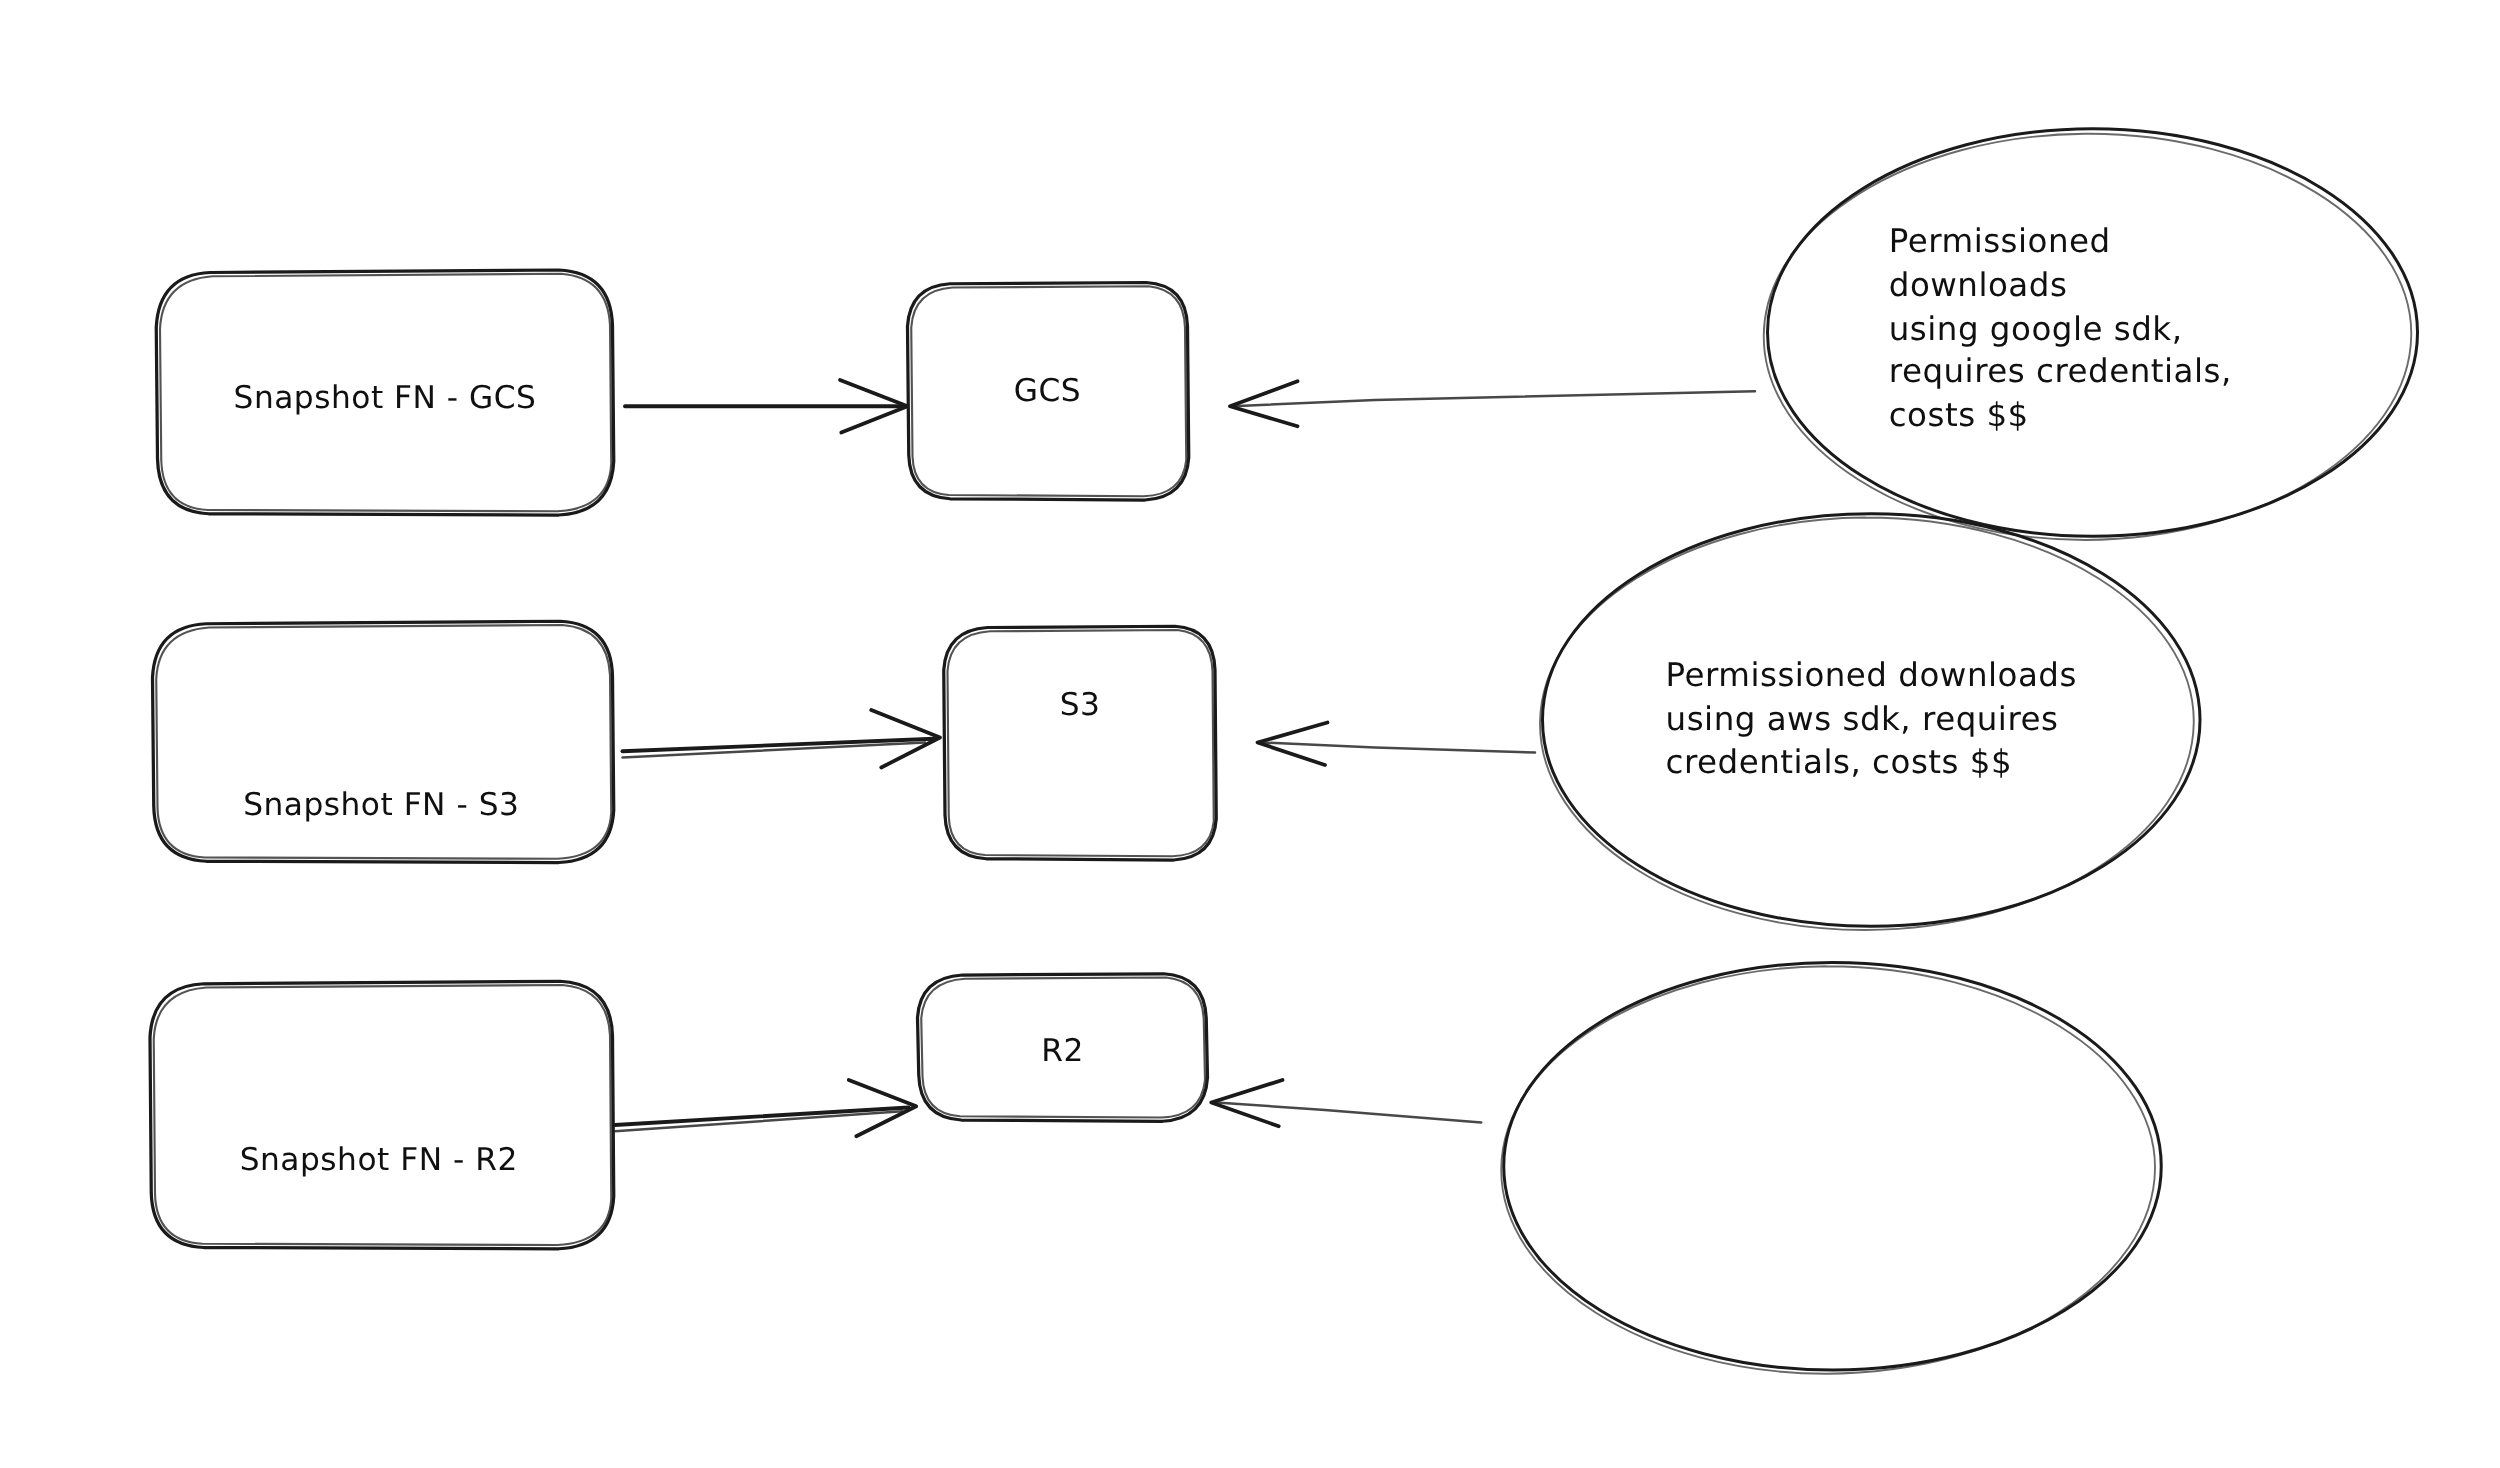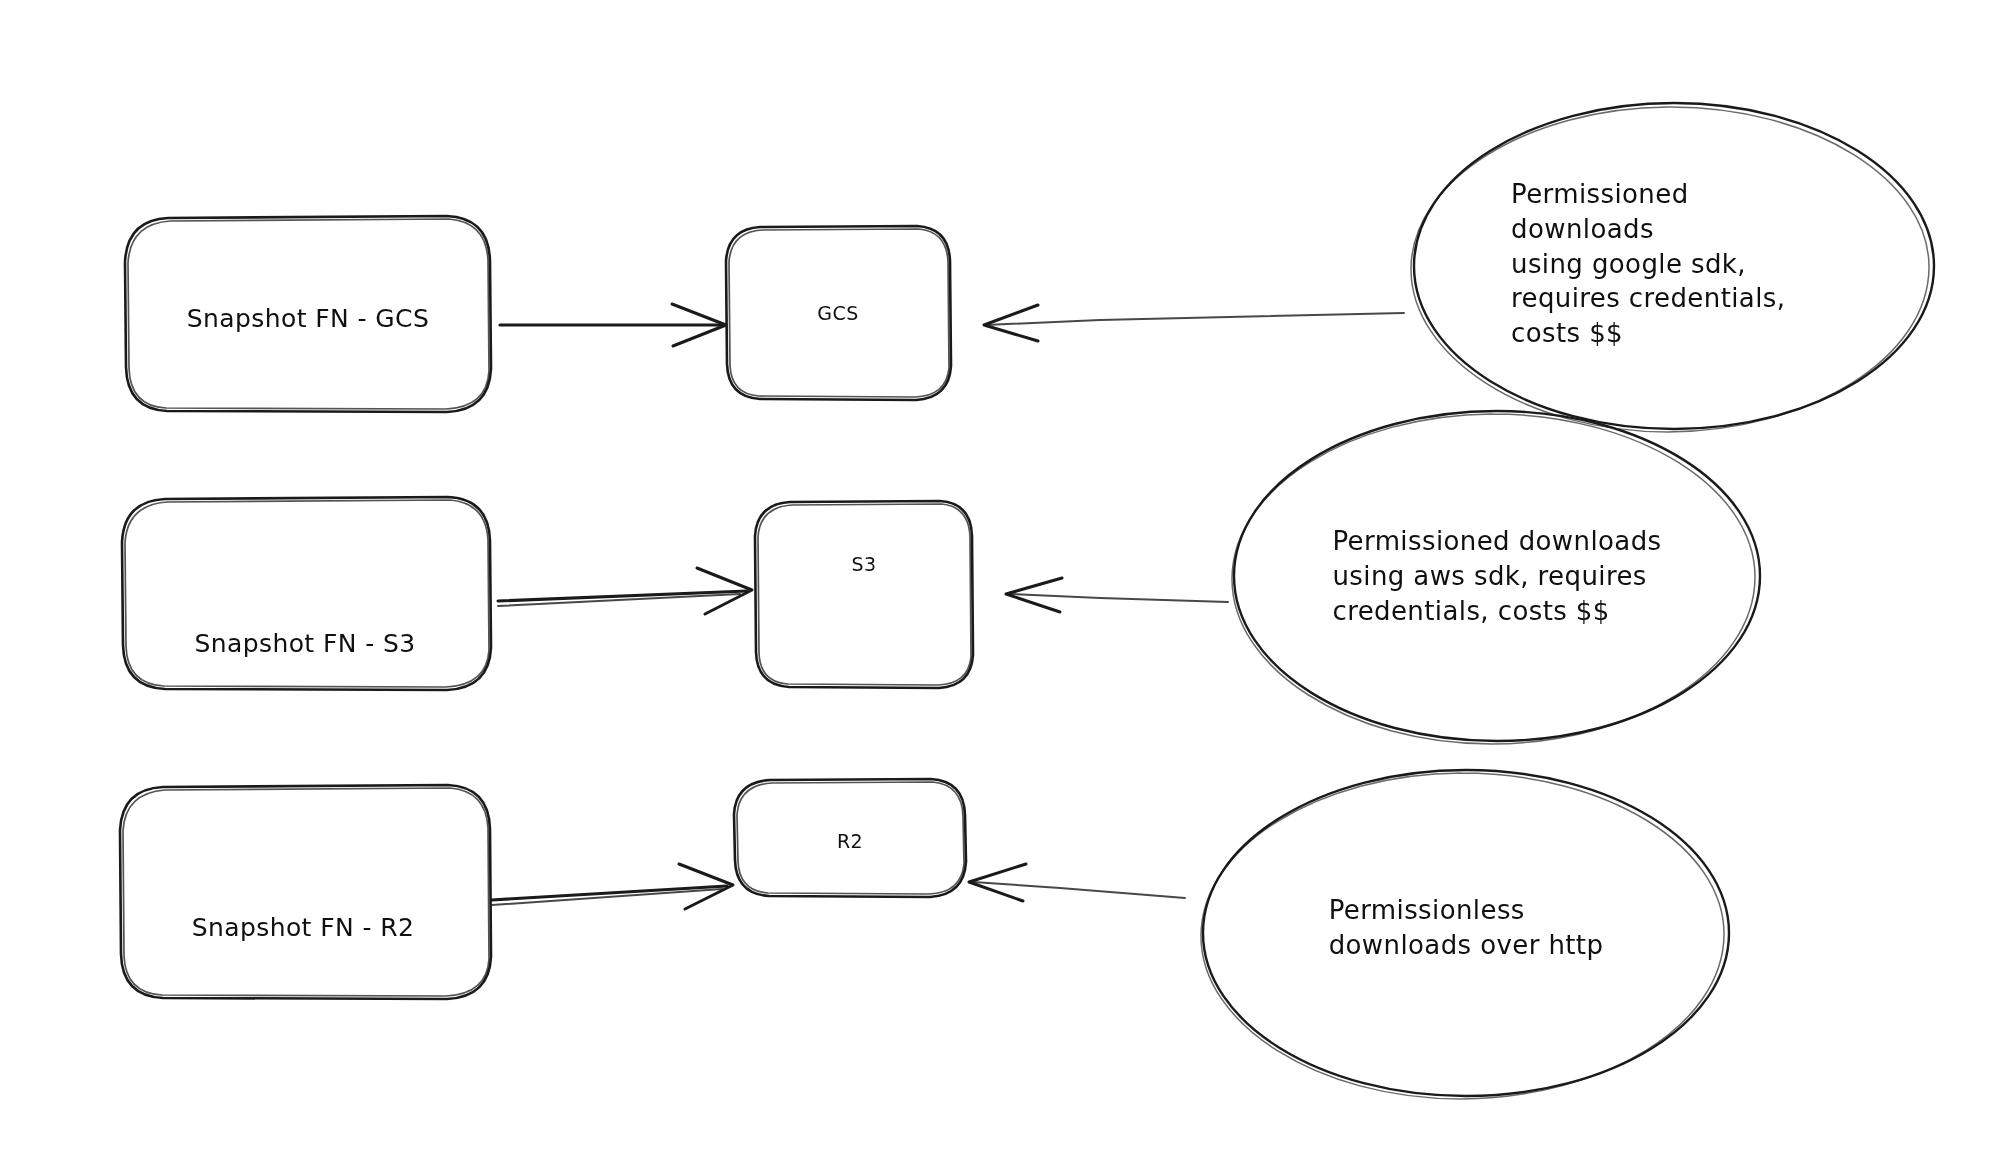--- a/index.html
+++ b/index.html
@@ -40,21 +40,21 @@
     color: #101010;
     text-align: left;
     line-height: 1.30;
     letter-spacing: .4px;
     white-space: pre-line;
     transform: translate(-50%, -50%);
     pointer-events: none;
     user-select: none;
   }
   .box-label { font-size: 25px; }
-  .store-label { font-size: 19px; }
+  .store-label { font-size: 25px; }
   .ellipse-label { font-size: 26px; line-height: 1.34; }
 </style>
 </head>
 <body>
 
 <div id="canvas">
 
   <svg id="diagram" viewBox="0 0 2000 1174">
 
     <g>
@@ -174,16 +174,14 @@
   <div class="label store-label" style="left:864px; top:564px;">S3</div>
 
   <div class="label ellipse-label" style="left:1497px; top:576px;">Permissioned downloads
 using aws sdk, requires
 credentials, costs $$</div>
 
   <div class="label box-label" style="left:303px; top:888px;margin-top:40px;">Snapshot FN - R2</div>
 
   <div class="label store-label" style="left:850px; top:841px;">R2</div>
 
-  <div class="label ellipse-label" style="left:1466px; top:928px;">Permissionless
-downloads over http</div>
 
 </div>
 
 </body></html>

